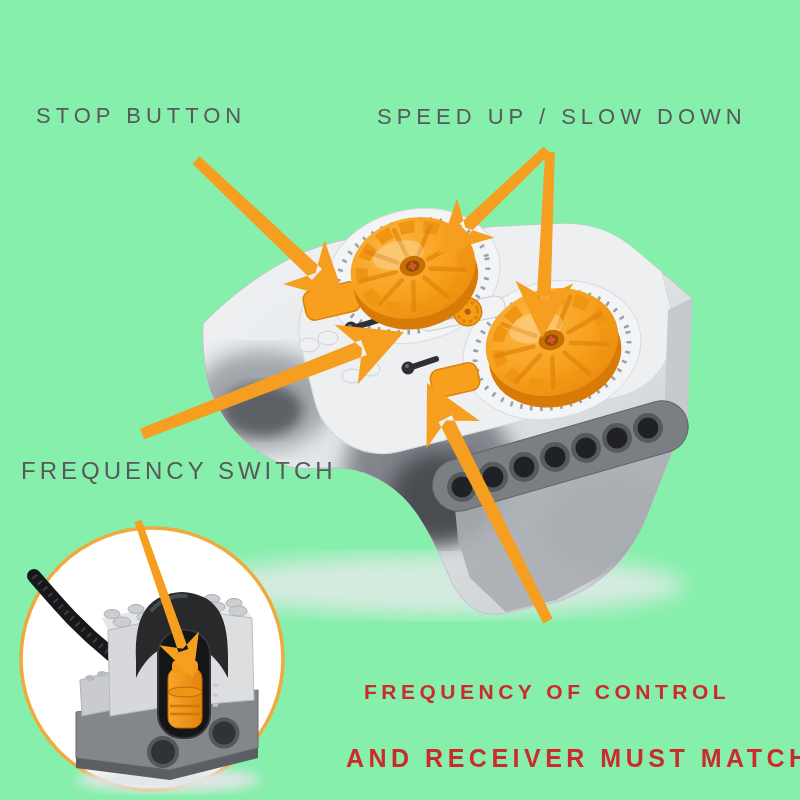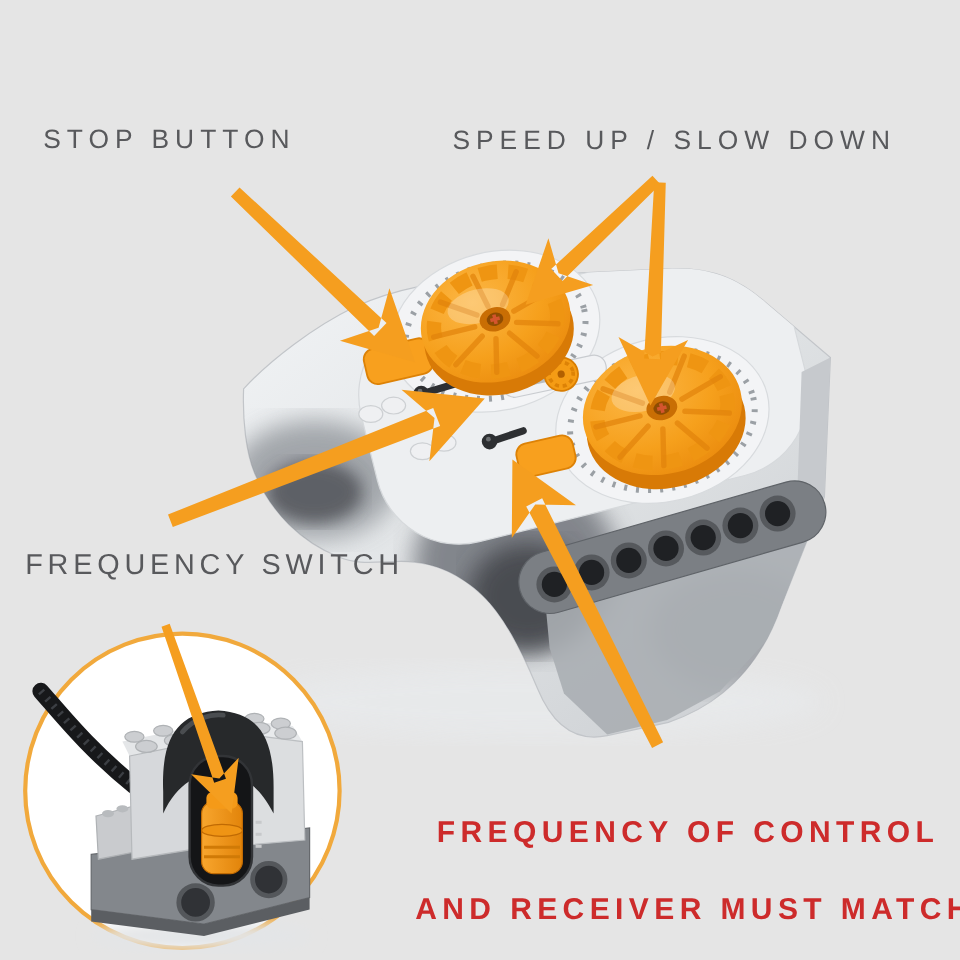--- a/index.html
+++ b/index.html
@@ -1,33 +1,33 @@
 <!DOCTYPE html>
 <html><head>
 <meta charset="utf-8">
 <style>
   html,body{margin:0;padding:0;background:#ffffff;}
   .stage{
-    position:relative;width:800px;height:800px;background:#e5e5e5;overflow:hidden;
+    position:relative;width:800px;height:800px;background:#86efac;overflow:hidden;
     font-family:"Liberation Sans",sans-serif;
   }
   .stage svg{position:absolute;left:0;top:0;}
   .label{
     position:absolute;color:#58595c;white-space:nowrap;
     font-family:"Liberation Sans",sans-serif;font-weight:400;
   }
   .label.stop   {left:36px; top:103px; font-size:22px; letter-spacing:5px;}
   .label.speed  {left:377px;top:104px; font-size:22px; letter-spacing:5px;}
   .label.freq   {left:21px; top:457px; font-size:24px; letter-spacing:4px;}
   .label.inv    {left:409px;top:623px; font-size:25px; letter-spacing:5.5px;}
   .warning{
     position:absolute;color:#cd2b2b;font-weight:700;white-space:nowrap;
     font-family:"Liberation Sans",sans-serif;
   }
-  .warning.line1{left:364px;top:680px;font-size:25px;letter-spacing:4.5px;}
+  .warning.line1{left:364px;top:680px;font-size:21px;letter-spacing:4.5px;}
   .warning.line2{left:346px;top:744px;font-size:25px;letter-spacing:4.5px;}
 </style>
 </head>
 <body>
 
 <div class="stage">
 
 <svg width="800" height="800" viewBox="0 0 800 800">
   <defs>
     <linearGradient id="gradBody" x1="0" y1="0" x2="1" y2="1">

